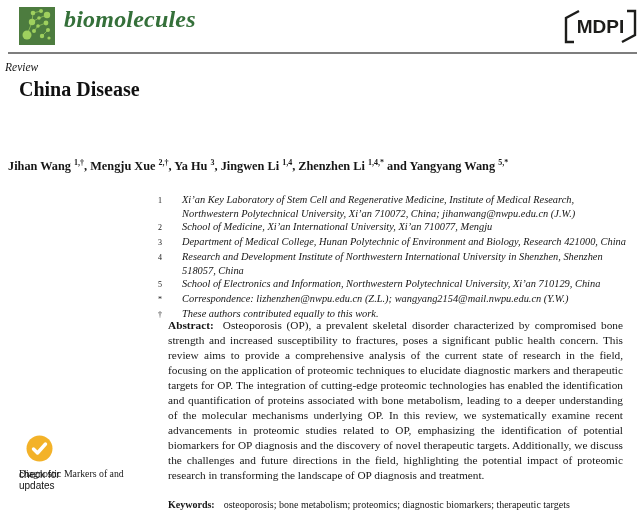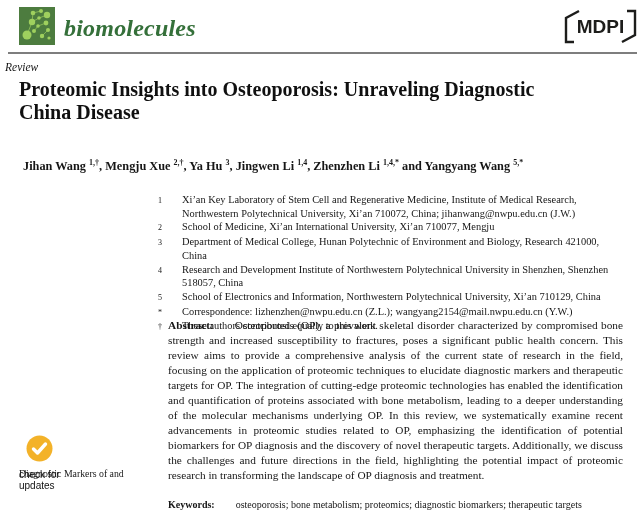--- a/index.html
+++ b/index.html
@@ -12,42 +12,42 @@
   }
   html,body{margin:0;padding:0;background:#e9e9e9;}
   .page{
     position:relative;width:640px;height:518px;background:#ffffff;
     overflow:hidden;font-family:"Liberation Serif",serif;color:var(--ink);
     margin:0 auto;
   }
   
   .logo-box{position:absolute;left:19px;top:7px;width:36px;height:38px;}
   .brand{
-    position:absolute;left:64px;top:15px;font-size:24px;font-style:italic;
+    position:absolute;left:64px;top:6px;font-size:24px;font-style:italic;
     font-weight:bold;color:var(--brand-green);letter-spacing:0.2px;
   }
   .mdpi{position:absolute;left:563px;top:9px;width:75px;height:35px;}
   .mdpi text{font-family:"Liberation Sans",sans-serif;font-weight:bold;font-size:19px;fill:#1d1d1b;}
   .header-rule{position:absolute;left:8px;top:52px;width:629px;height:2px;background:var(--rule-gray);}
   
   .article-type{position:absolute;left:5px;top:61px;font-size:11.5px;font-style:italic;}
   .page-title{
     position:absolute;left:19px;top:78px;width:585px;
     font-size:20px;line-height:23px;font-weight:bold;color:#101010;
   }
-  .author-line{position:absolute;left:23px;top:158px;width:600px;font-size:12.3px;font-weight:bold;white-space:nowrap;}
+  .author-line{position:absolute;left:8px;top:158px;width:600px;font-size:12.3px;font-weight:bold;white-space:nowrap;}
   .author-line sup{font-size:8px;font-weight:bold;}
   
   .affiliations{position:absolute;left:158px;top:193px;width:468px;font-size:10.4px;line-height:13.7px;}
   .aff-row{display:flex;}
   .aff-marker{flex:0 0 24px;font-size:8px;padding-top:1px;}
-  .aff-text{flex:1;}
+  .aff-text{flex:1;font-style:italic;}
   
   .abstract{position:absolute;left:168px;top:318px;width:455px;font-size:11.3px;line-height:15px;text-align:justify;}
-  .bold-label{font-weight:bold;margin-right:21px;}
+  .bold-label{font-weight:bold;margin-right:9px;}
   .keywords{position:absolute;left:168px;top:497px;width:455px;font-size:10px;line-height:15px;}
   
   .badge{position:absolute;left:19px;top:435px;display:flex;align-items:center;gap:7px;cursor:pointer;flex-direction:column;}
   .badge-text{font-family:"Liberation Sans",sans-serif;font-size:10px;line-height:11px;color:#111;}
   .badge-text .b2{font-weight:normal;}
   .citation{position:absolute;left:19px;top:467px;width:150px;font-size:9.8px;line-height:13.4px;}
   .citation-line{white-space:nowrap;}
 </style>
 </head>
 <body>
@@ -86,41 +86,40 @@
   <svg class="mdpi" viewBox="0 0 75 35">
     <path d="M16 2 L3 9 L3 33 L11 33" fill="none" stroke="#1d1d1b" stroke-width="2.4"></path>
     <path d="M59 33 L72 26 L72 2 L64 2" fill="none" stroke="#1d1d1b" stroke-width="2.4"></path>
     <text x="37.5" y="24" text-anchor="middle">MDPI</text>
   </svg>
 
   <div class="header-rule"></div>
 
   <div class="article-type">Review</div>
   <div class="page-title">
-      <div>Proteomic Insights into Osteoporosis: Unraveling Diagnostic</div>
       <div>China Disease</div>
     </div>
   <div class="author-line"><span>Jihan Wang </span><sup>1,†</sup><span>, </span><span>Mengju Xue </span><sup>2,†</sup><span>, </span><span>Ya Hu </span><sup>3</sup><span>, </span><span>Jingwen Li </span><sup>1,4</sup><span>, </span><span>Zhenzhen Li </span><sup>1,4,*</sup><span> and </span><span>Yangyang Wang </span><sup>5,*</sup></div>
 
   <div class="affiliations">
       <div class="aff-row">
         <span class="aff-marker">1</span>
         <span class="aff-text">Xi’an Key Laboratory of Stem Cell and Regenerative Medicine, Institute of Medical Research, Northwestern Polytechnical University, Xi’an 710072, China; jihanwang@nwpu.edu.cn (J.W.)</span>
       </div>
       <div class="aff-row">
         <span class="aff-marker">2</span>
         <span class="aff-text">School of Medicine, Xi’an International University, Xi’an 710077, Mengju</span>
       </div>
       <div class="aff-row">
         <span class="aff-marker">3</span>
         <span class="aff-text">Department of Medical College, Hunan Polytechnic of Environment and Biology, Research 421000, China</span>
       </div>
       <div class="aff-row">
         <span class="aff-marker">4</span>
-        <span class="aff-text">Research and Development Institute of Northwestern Polytechnical University in Shenzhen, Shenzhen 518057, China</span>
+        <span class="aff-text">Research and Development Institute of Northwestern International University in Shenzhen, Shenzhen 518057, China</span>
       </div>
       <div class="aff-row">
         <span class="aff-marker">5</span>
         <span class="aff-text">School of Electronics and Information, Northwestern Polytechnical University, Xi’an 710129, China</span>
       </div>
       <div class="aff-row">
         <span class="aff-marker">*</span>
         <span class="aff-text">Correspondence: lizhenzhen@nwpu.edu.cn (Z.L.); wangyang2154@mail.nwpu.edu.cn (Y.W.)</span>
       </div>
       <div class="aff-row">

